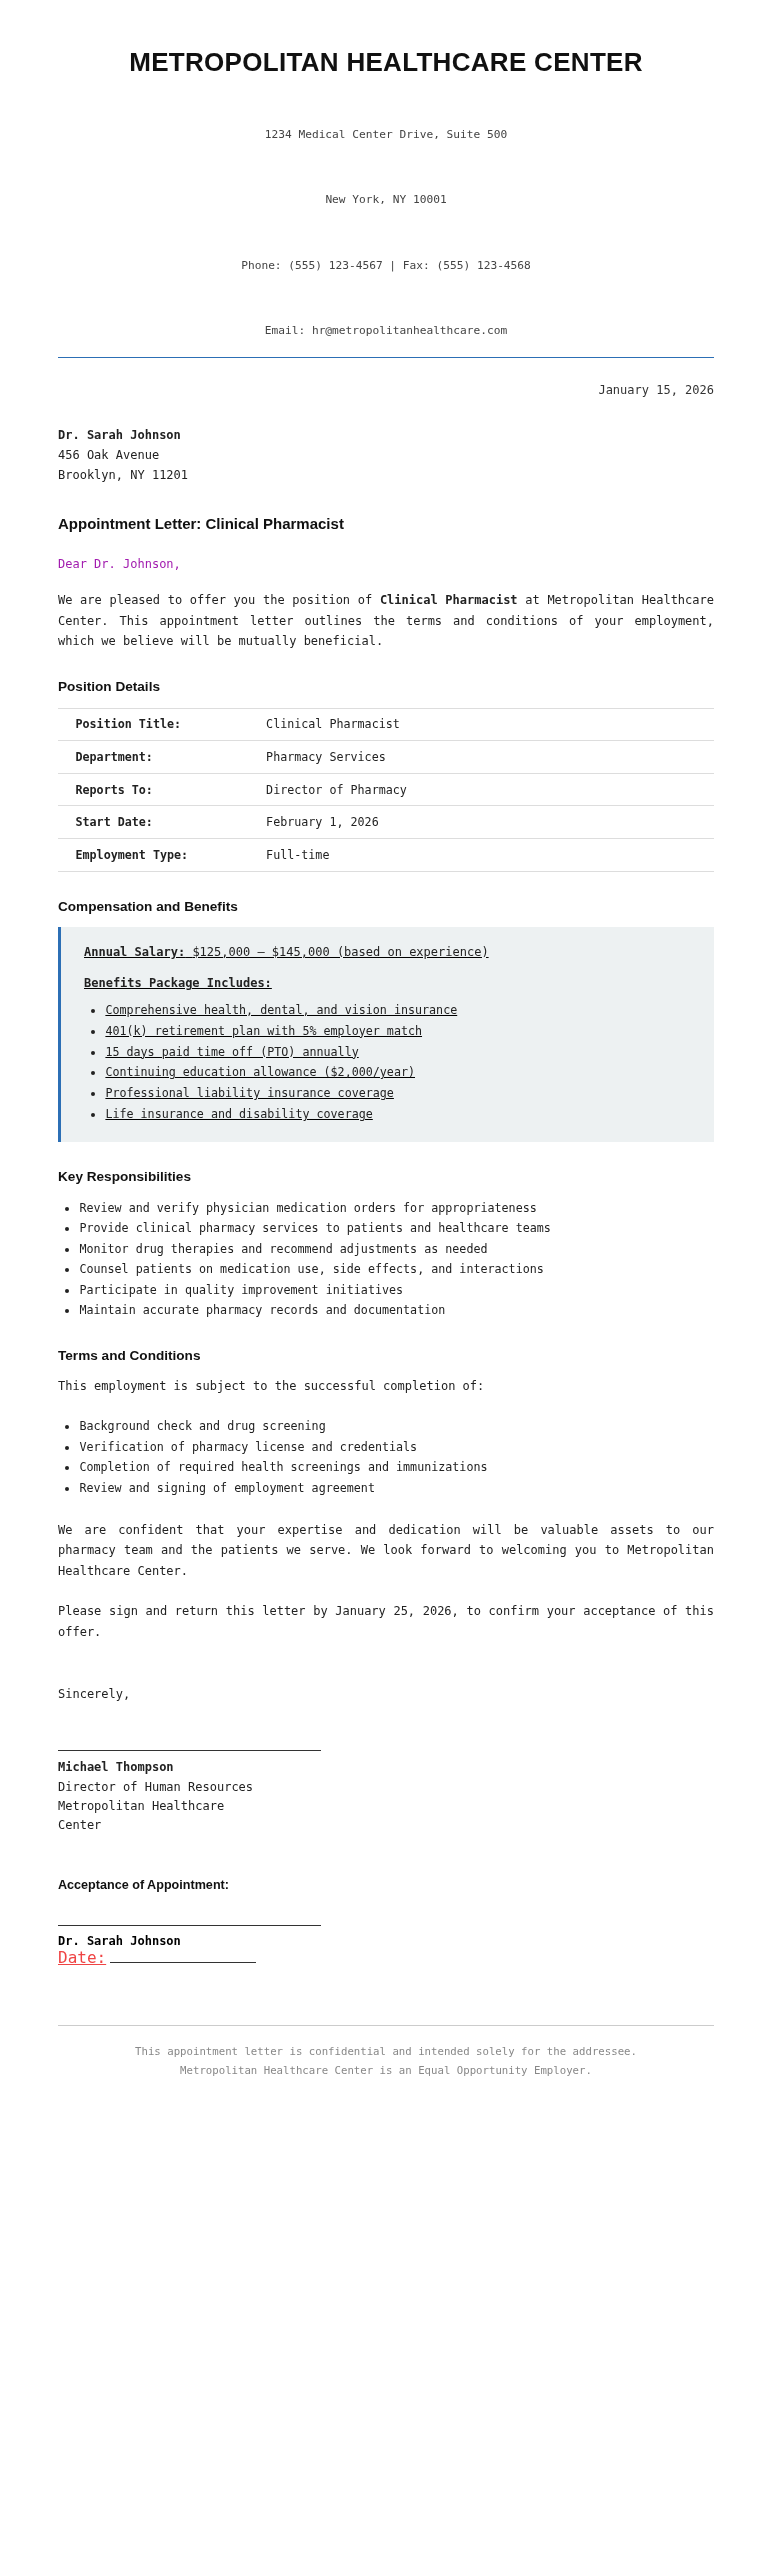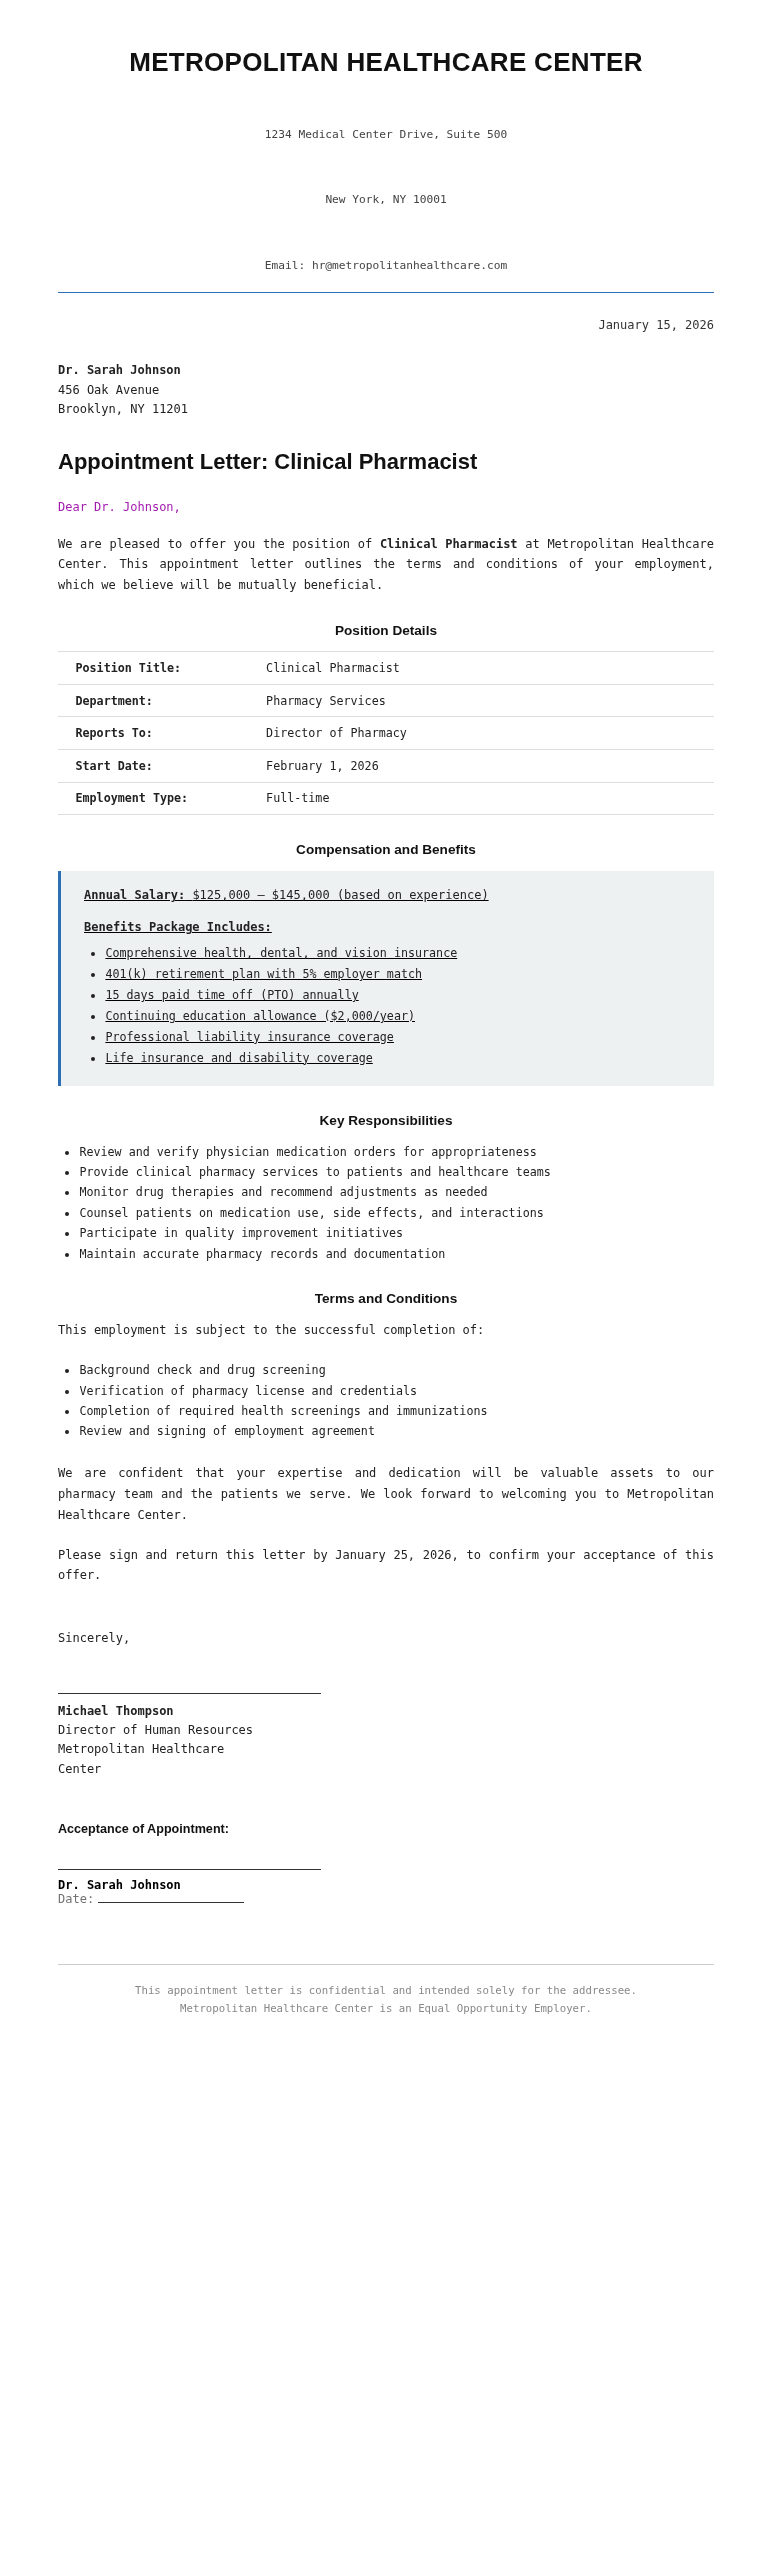--- a/index.html
+++ b/index.html
@@ -49,21 +49,21 @@
     font-size: 12px;
     color: #222222;
     line-height: 1.65;
     margin-bottom: 29px;
   }
   .recipient .rname {
     font-weight: bold;
   }
   .letter-title {
     font-family: "Liberation Sans", sans-serif;
-    font-size: 22px;
+    font-size: 15px;
     font-weight: bold;
     color: #111111;
     margin: 0 0 25px 0;
   }
   .salutation {
     font-size: 12px;
     color: #a21caf;
     margin-bottom: 19.5px;
   }
   p.body-text {
@@ -72,21 +72,20 @@
     line-height: 1.72;
     margin: 0 0 19.5px 0;
     text-align: justify;
   }
   h2.section {
     font-family: "Liberation Sans", sans-serif;
     font-size: 13.6px;
     font-weight: bold;
     color: #111111;
     margin: 27px 0 13.6px 0;
-    text-align: center;
   }
   table.details {
     width: 100%;
     border-collapse: collapse;
     font-size: 11.7px;
     margin-bottom: 7.8px;
   }
   table.details tr {
     border-bottom: 1px solid #dddddd;
   }
@@ -154,22 +153,23 @@
     font-weight: bold;
   }
   .accept-head {
     font-family: "Liberation Sans", sans-serif;
     font-size: 12.6px;
     font-weight: bold;
     color: #111111;
     margin: 43px 0 33px 0;
   }
   .date-field {
-    font-size: 12px;
-    color: #737373;
+    font-size: 16px;
+    color: #ef4444;
+    text-decoration: underline;
   }
   .date-underline {
     display: inline-block;
     width: 146px;
     border-bottom: 1px solid #333333;
     margin-left: 3.9px;
   }
   .footer {
     margin-top: 58px;
     border-top: 1px solid #cccccc;
@@ -182,20 +182,21 @@
 </style>
 </head>
 <body>
 
 <div class="page">
 
   <div class="letterhead">
     <div class="org-name">METROPOLITAN HEALTHCARE CENTER</div>
     <div class="addr-line">1234 Medical Center Drive, Suite 500</div>
     <div class="addr-line">New York, NY 10001</div>
+    <div class="addr-line">Phone: (555) 123-4567 | Fax: (555) 123-4568</div>
     <div class="addr-line">Email: hr@metropolitanhealthcare.com</div>
   </div>
 
   <div class="date-line">January 15, 2026</div>
 
   <div class="recipient">
     <div class="rname">Dr. Sarah Johnson</div>
     <div>456 Oak Avenue</div>
     <div>Brooklyn, NY 11201</div>
   </div>

